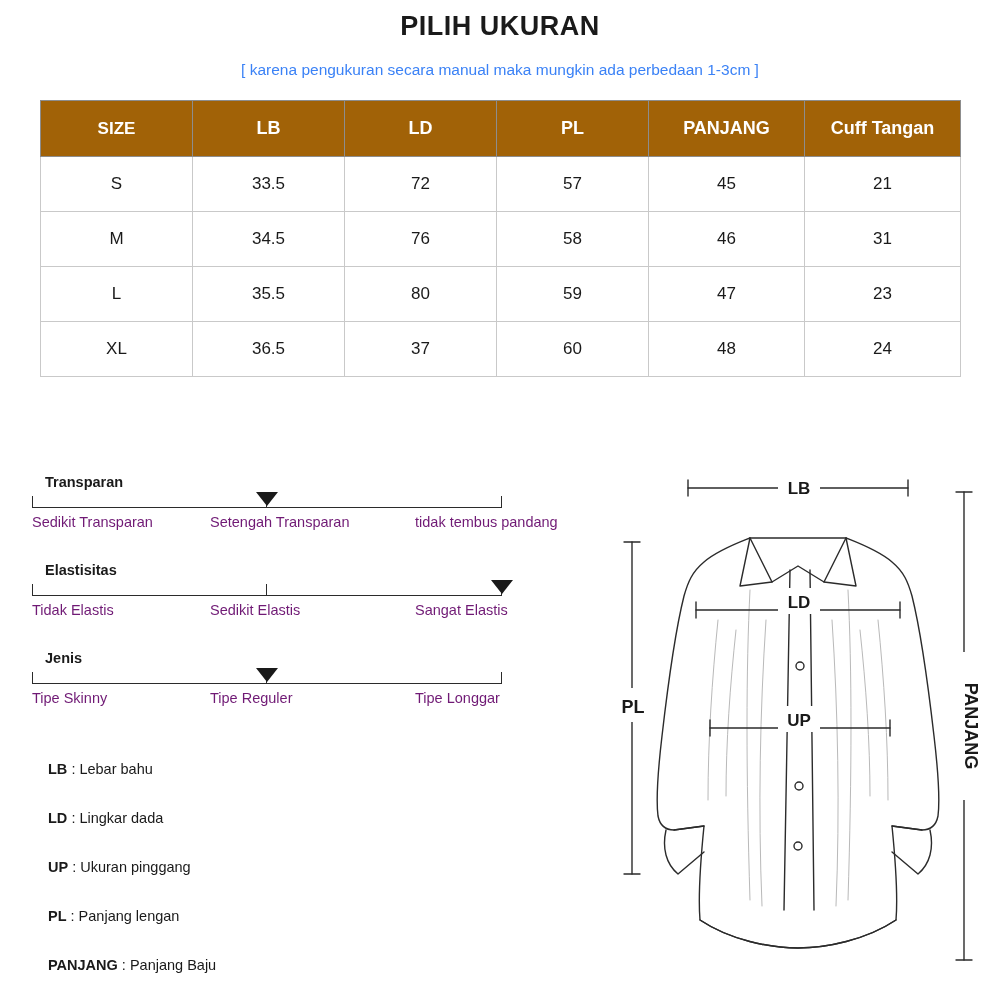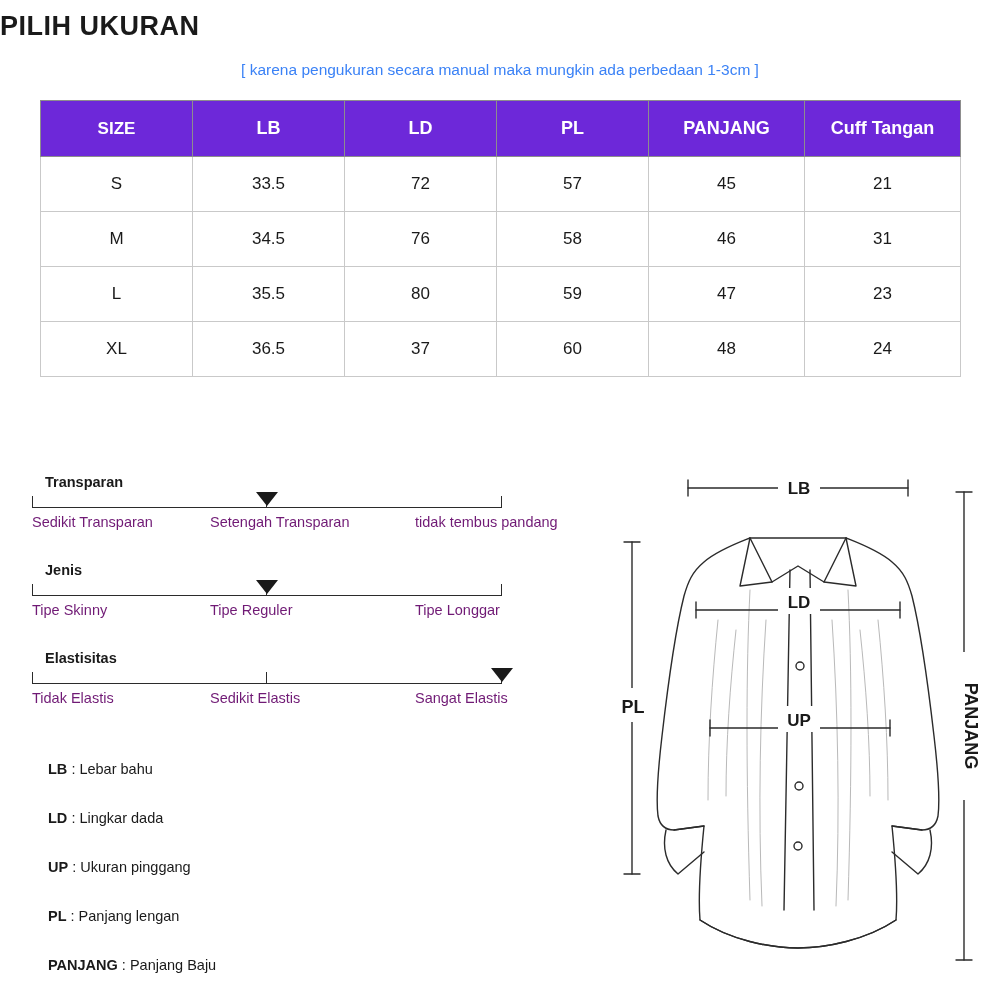--- a/index.html
+++ b/index.html
@@ -7,21 +7,21 @@
     width: 1000px; height: 1000px;
     background: #ffffff;
     font-family: "Liberation Sans", sans-serif;
     color: #1a1a1a;
     overflow: hidden;
   }
   .page { position: relative; width: 1000px; height: 1000px; }
 
   
   .title {
-    text-align: left;
+    text-align: center;
     font-size: 27px;
     font-weight: bold;
     letter-spacing: 0.5px;
     padding-top: 11px;
   }
   .subtitle {
     text-align: center;
     font-size: 15.5px;
     color: #3b82f6;
     padding-top: 19px;
@@ -36,21 +36,21 @@
   }
   table.size-table th,
   table.size-table td {
     border: 1px solid #c9c9c9;
     text-align: center;
     font-size: 17px;
     height: 55px;
     vertical-align: middle;
   }
   table.size-table thead th {
-    background: #6d28d9;
+    background: #a16207;
     color: #ffffff;
     font-weight: bold;
     font-size: 18px;
     height: 56px;
     border-color: #8d8d8d;
   }
   table.size-table thead th.col-size { font-size: 17px; }
   table.size-table tbody td { color: #1a1a1a; font-weight: normal; }
 
   
@@ -207,48 +207,48 @@
           <div class="marker" style="left:224px"></div>
         </div>
         <div class="scale-ticks-text">
           <span class="p0">Sedikit Transparan</span>
           <span class="p1">Setengah Transparan</span>
           <span class="p2">tidak tembus pandang</span>
         </div>
       </div>
 
       <div class="scale-group">
+        <div class="scale-label">Elastisitas</div>
+        <div class="scale-bar">
+          <div class="axis"></div>
+          <div class="tick t0"></div>
+          <div class="tick t1"></div>
+          <div class="tick t2"></div>
+          <div class="marker" style="left:459px"></div>
+        </div>
+        <div class="scale-ticks-text">
+          <span class="p0">Tidak Elastis</span>
+          <span class="p1">Sedikit Elastis</span>
+          <span class="p2">Sangat  Elastis</span>
+        </div>
+      </div>
+
+      <div class="scale-group">
         <div class="scale-label">Jenis</div>
         <div class="scale-bar">
           <div class="axis"></div>
           <div class="tick t0"></div>
           <div class="tick t1"></div>
           <div class="tick t2"></div>
           <div class="marker" style="left:224px"></div>
         </div>
         <div class="scale-ticks-text">
           <span class="p0">Tipe Skinny</span>
           <span class="p1">Tipe  Reguler</span>
           <span class="p2">Tipe Longgar</span>
-        </div>
-      </div>
-
-      <div class="scale-group">
-        <div class="scale-label">Elastisitas</div>
-        <div class="scale-bar">
-          <div class="axis"></div>
-          <div class="tick t0"></div>
-          <div class="tick t1"></div>
-          <div class="tick t2"></div>
-          <div class="marker" style="left:459px"></div>
-        </div>
-        <div class="scale-ticks-text">
-          <span class="p0">Tidak Elastis</span>
-          <span class="p1">Sedikit Elastis</span>
-          <span class="p2">Sangat  Elastis</span>
         </div>
       </div>
 
     </div>
 
     <div class="legend">
       <div class="legend-row">
         <span class="k">LB</span>
         <span class="v">: Lebar bahu</span>
       </div>

